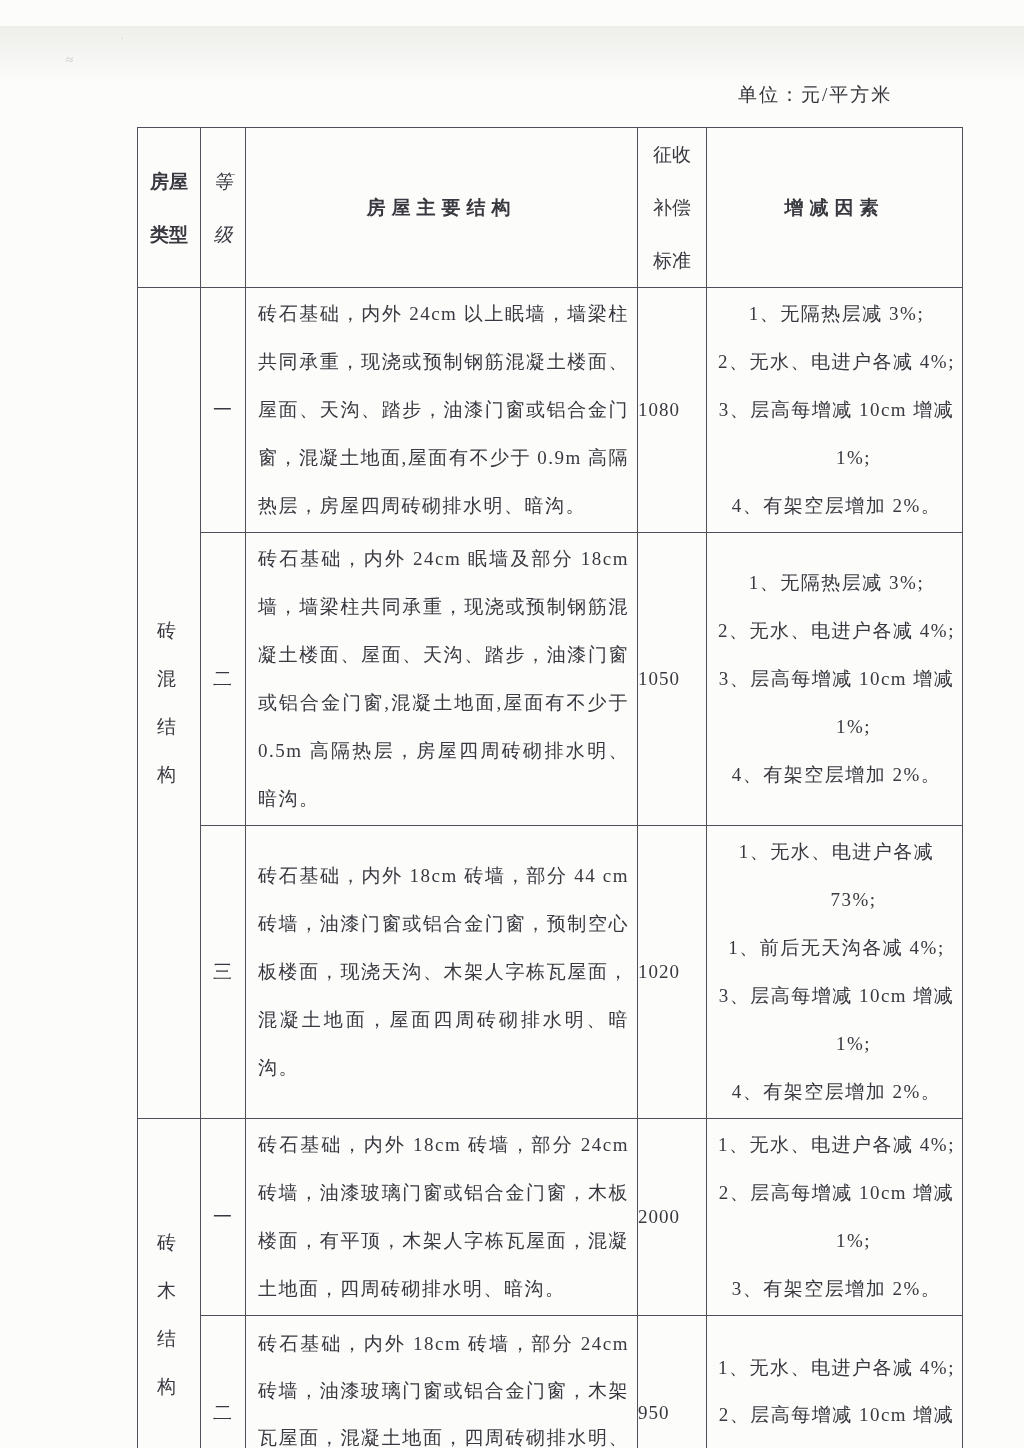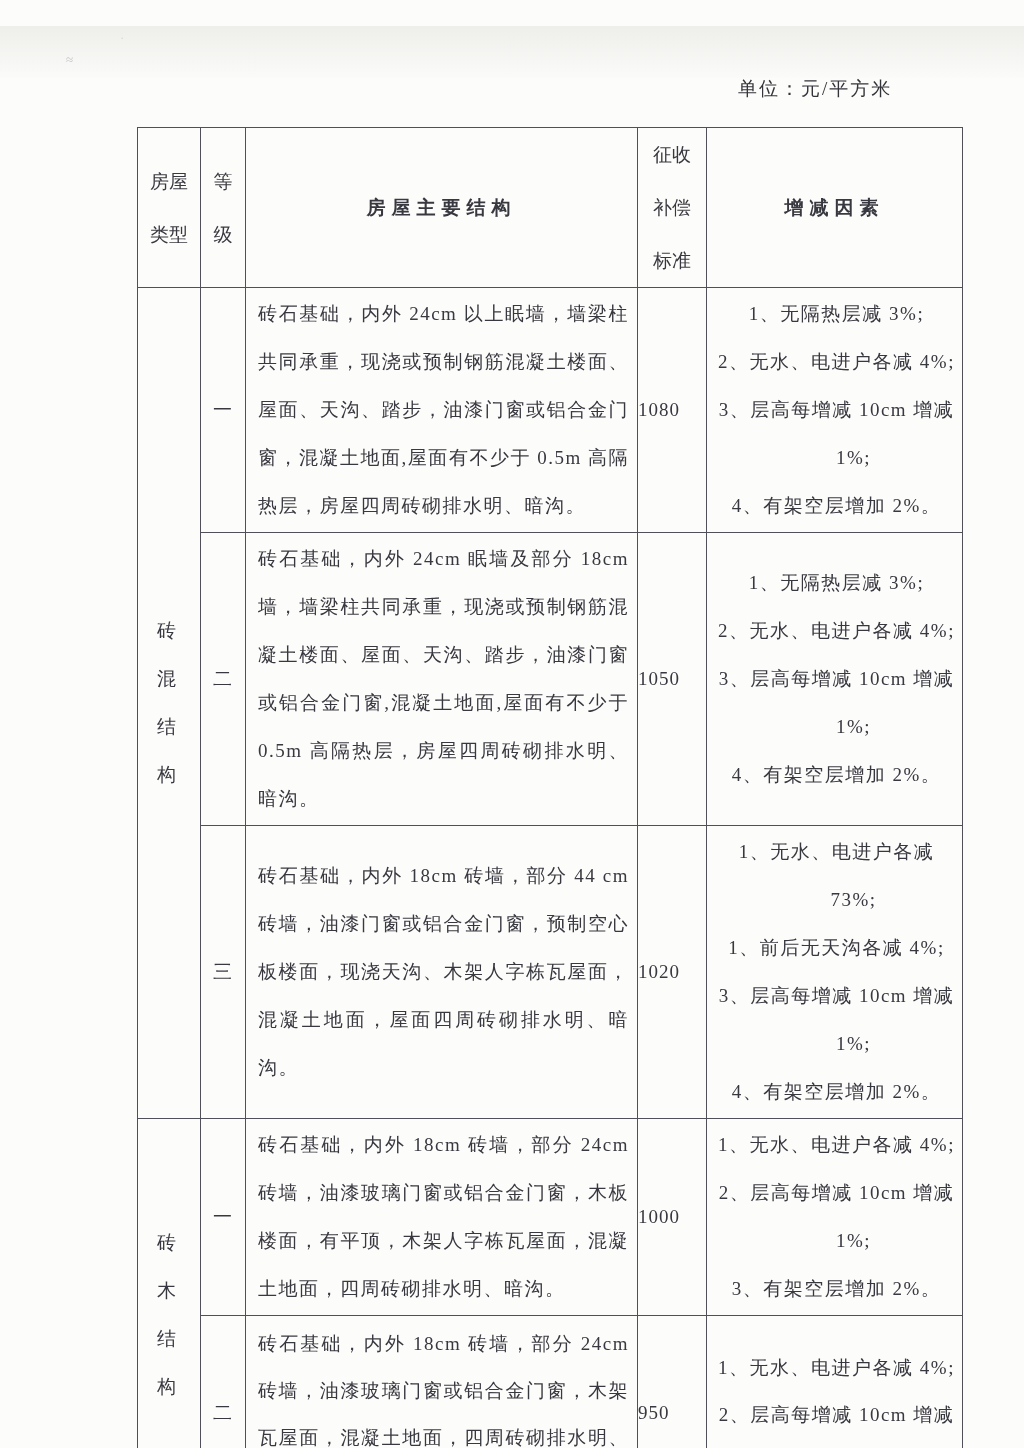--- a/index.html
+++ b/index.html
@@ -17,43 +17,43 @@
     .scan-band {
       position: absolute; top: 26px; left: 0; width: 1024px; height: 52px;
       background: linear-gradient(to bottom, rgba(205,205,200,0.30), rgba(235,235,232,0.08));
       pointer-events: none;
     }
     .scan-mark { position: absolute; color: #9aa0a8; opacity: .55; font-size: 13px; }
     .mark-a { top: 52px; left: 66px; letter-spacing: -2px; }
     .mark-b { top: 30px; left: 120px; opacity: .30; }
 
     .unit-label {
-      position: absolute; top: 76px; left: 738px;
+      position: absolute; top: 82px; left: 738px;
       font-size: 19px; letter-spacing: 2px; color: #33333a;
       white-space: nowrap;
     }
 
     table.tbl {
       position: absolute; top: 127px; left: 137px;
       width: 825px; table-layout: fixed; border-collapse: collapse;
     }
     .tbl td, .tbl th {
       border: 1px solid #50505a;
       font-weight: normal;
       overflow: hidden;
       vertical-align: middle;
       font-size: 19px;
       color: #383840;
     }
 
     
     .hdr-cell { text-align: center; }
     .hdr-wrap { margin: 0 auto; line-height: 53px; word-break: break-all; text-align: center; }
-    .w-type { width: 44px; }
-    .w-grade { width: 22px; }
+    .w-type { width: 44px; font-weight: bold; }
+    .w-grade { width: 22px; font-style: italic; }
     .w-std { width: 48px; }
     .hdr-single { letter-spacing: 6px; text-align: center; font-weight: bold; }
 
     
     .type-cell { text-align: center; }
     .vtext {
       margin: 0 auto; width: 24px;
       line-height: 48px; word-break: break-all; text-align: left;
     }
     .grade-cell { text-align: center; letter-spacing: 1px; }
@@ -110,21 +110,21 @@
         <div class="hdr-single">增减因素</div>
       </th>
     </tr>
 
     <tr style="height:241px">
       <td class="type-cell" rowspan="3">
         <div class="vtext">砖混结构</div>
       </td>
       <td class="grade-cell">一</td>
       <td class="struct-cell">
-        <div class="struct-text">砖石基础，内外 24cm 以上眠墙，墙梁柱共同承重，现浇或预制钢筋混凝土楼面、屋面、天沟、踏步，油漆门窗或铝合金门窗，混凝土地面,屋面有不少于 0.5m 高隔热层，房屋四周砖砌排水明、暗沟。</div>
+        <div class="struct-text">砖石基础，内外 24cm 以上眠墙，墙梁柱共同承重，现浇或预制钢筋混凝土楼面、屋面、天沟、踏步，油漆门窗或铝合金门窗，混凝土地面,屋面有不少于 0.9m 高隔热层，房屋四周砖砌排水明、暗沟。</div>
       </td>
       <td class="price-cell">1080</td>
       <td class="factors-cell">
         <div>
           <div class="f-item">1、无隔热层减 3%;</div>
           <div class="f-item">2、无水、电进户各减 4%;</div>
           <div class="f-item">3、层高每增减 10cm 增减 1%;</div>
           <div class="f-item">4、有架空层增加 2%。</div>
         </div>
       </td>
@@ -163,21 +163,21 @@
     </tr>
 
     <tr style="height:187px">
       <td class="type-cell" rowspan="2">
         <div class="vtext">砖木结构</div>
       </td>
       <td class="grade-cell">一</td>
       <td class="struct-cell">
         <div class="struct-text">砖石基础，内外 18cm 砖墙，部分 24cm 砖墙，油漆玻璃门窗或铝合金门窗，木板楼面，有平顶，木架人字栋瓦屋面，混凝土地面，四周砖砌排水明、暗沟。</div>
       </td>
-      <td class="price-cell">1000</td>
+      <td class="price-cell">2000</td>
       <td class="factors-cell">
         <div>
           <div class="f-item">1、无水、电进户各减 4%;</div>
           <div class="f-item">2、层高每增减 10cm 增减 1%;</div>
           <div class="f-item">3、有架空层增加 2%。</div>
         </div>
       </td>
     </tr>
 
     <tr style="height:140px">

